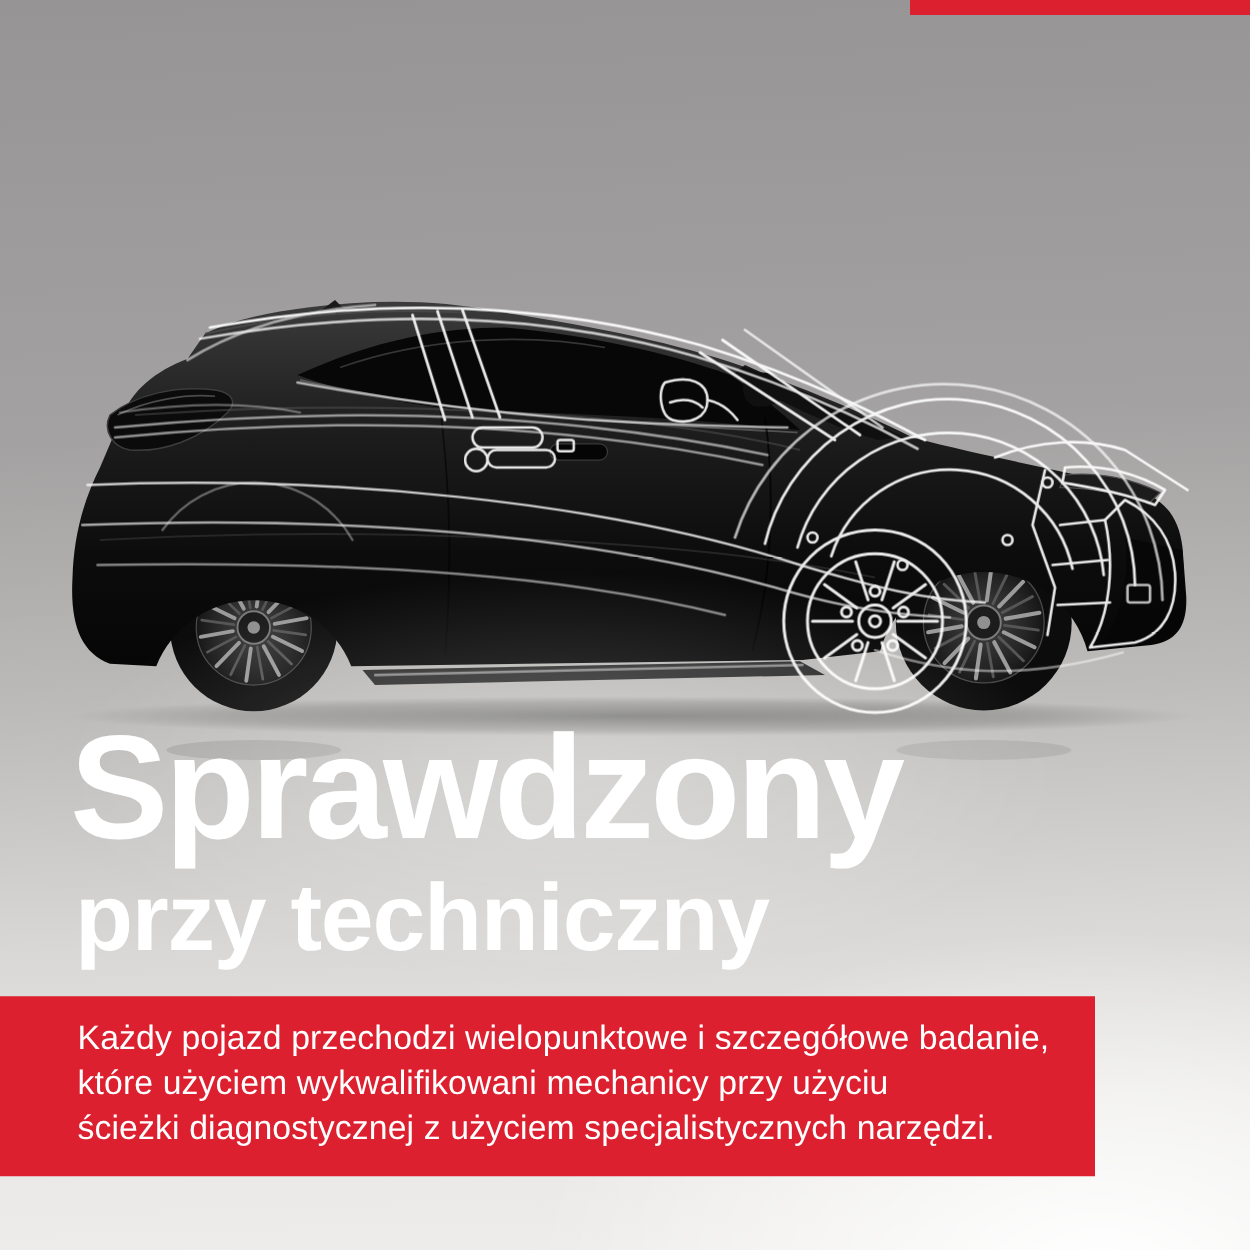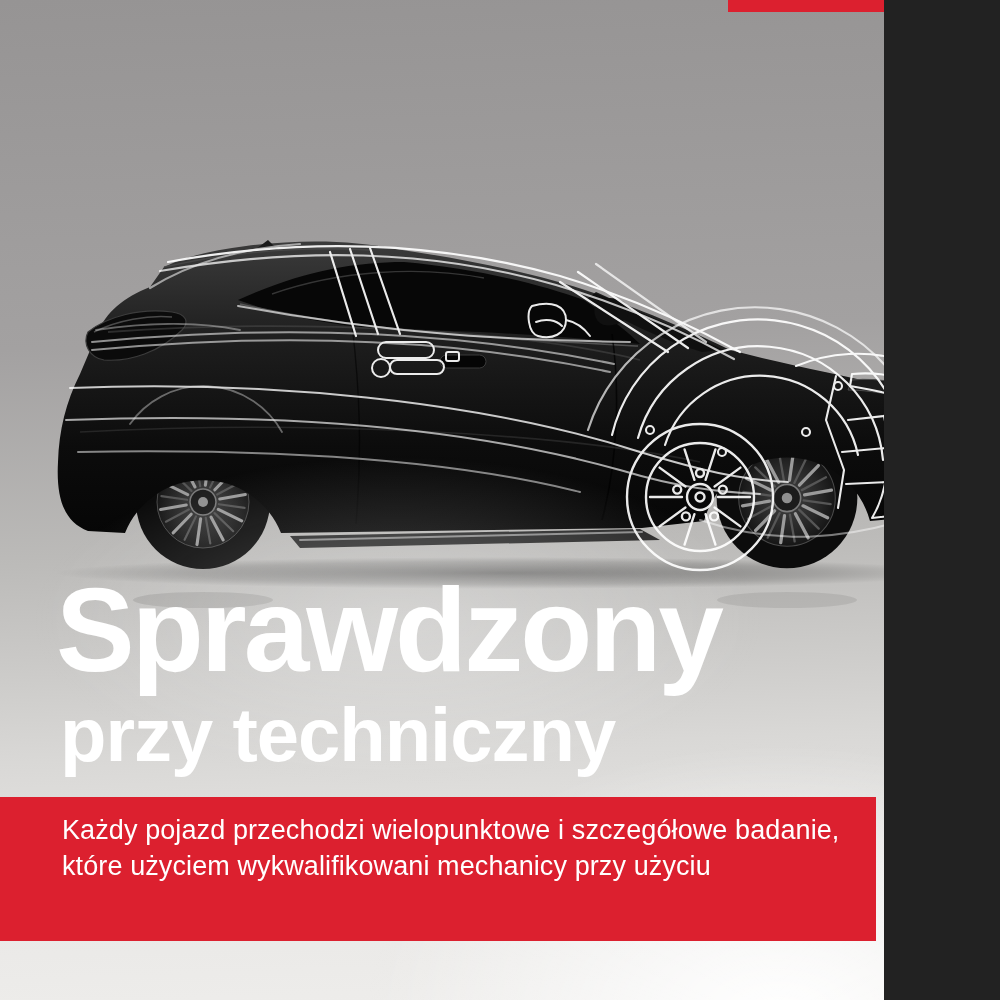--- a/index.html
+++ b/index.html
@@ -1,18 +1,18 @@
 <!DOCTYPE html>
 <html style="--accent: #dc202f;"><head>
 <meta charset="utf-8">
 <style>
   html,body{margin:0;padding:0;background:#222;}
   *{box-sizing:border-box;}
   .canvas{
-    position:relative;width:884px;height:1000px;overflow:hidden;
+    position:relative;width:1000px;height:1000px;overflow:hidden;
     font-family:"Liberation Sans",sans-serif;
     background:linear-gradient(178deg,#969494 0%,#a3a1a1 34%,#bcbbb9 55%,#d9d8d6 74%,#e9e8e6 88%,#eeedeb 100%);
     padding-left:20px;
   }
   .glow{position:absolute;inset:0;pointer-events:none;
     background:
       radial-gradient(75% 45% at 88% 102%, rgba(255,255,255,.98) 0%, rgba(255,255,255,0) 62%),
       radial-gradient(55% 22% at 45% 62%, rgba(255,255,255,.28) 0%, rgba(255,255,255,0) 75%);
   }
   .top-bar{position:absolute;top:0;left:728px;right:0;height:12px;background:var(--accent,#dc202f);}
@@ -223,15 +223,16 @@
   <div class="glow"></div>
 
   <div class="top-bar"></div>
 
   <div class="headline1">Sprawdzony</div>
   <div class="headline2">przy techniczny</div>
 
   <div class="banner">
     <div class="line">Każdy pojazd przechodzi wielopunktowe i szczegółowe badanie,</div>
     <div class="line">które użyciem wykwalifikowani mechanicy przy użyciu</div>
+    <div class="line">ścieżki diagnostycznej z użyciem specjalistycznych narzędzi.</div>
   </div>
 
 </div>
 
 </body></html>

